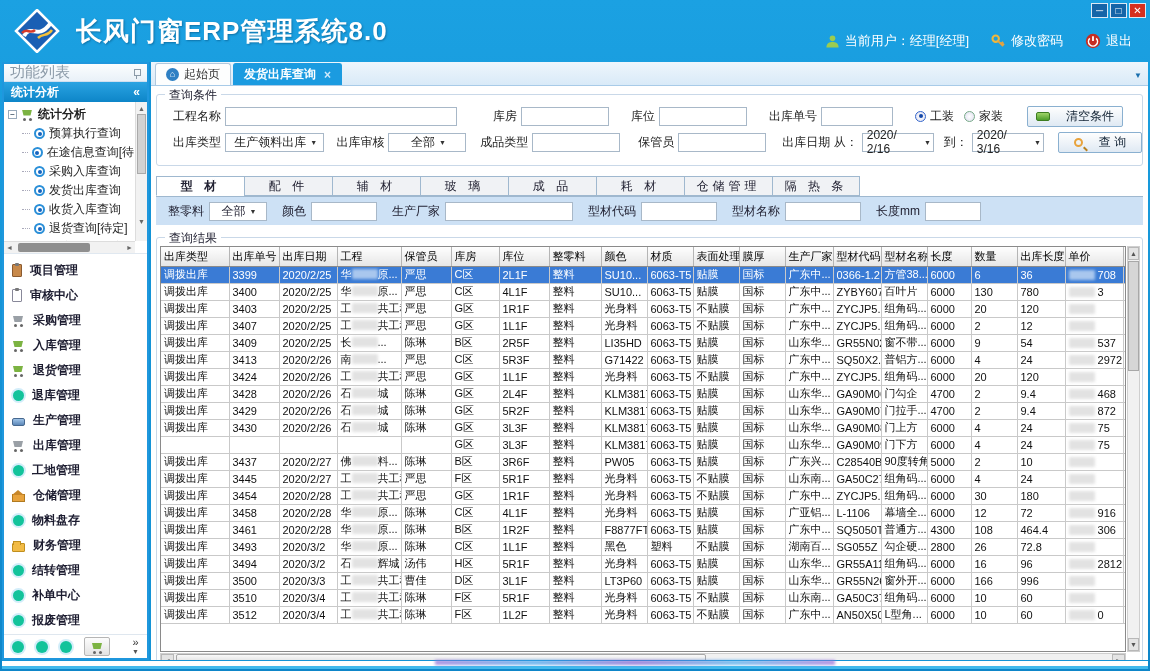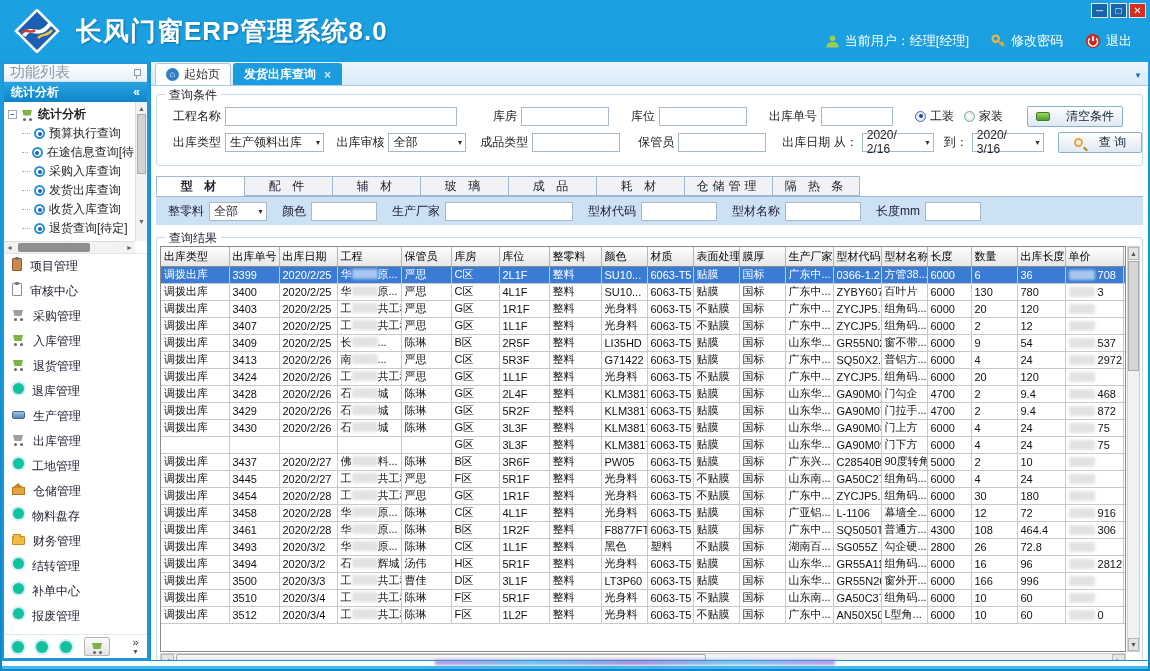--- a/index.html
+++ b/index.html
@@ -41,21 +41,21 @@
   .tree-vscroll { position:absolute; top:0; right:0; width:12px; bottom:12px; background:#f2f2f2; border-left:1px solid #ddd; font-size:7px; color:#777; text-align:center; }
   .tree-vscroll .thumb { position:absolute; top:12px; left:1px; width:9px; height:60px; background:#d2d2d2; border:1px solid #aaa; }
   .tree-hscroll { position:absolute; bottom:0; left:0; right:12px; height:12px; background:#f2f2f2; border-top:1px solid #ddd; }
   .tree-hscroll .thumb { position:absolute; top:1px; left:14px; width:72px; height:9px; background:#8f8f8f; border-radius:2px; }
   .scroll-arrow { font-size:7px; color:#666; line-height:12px; }
   .tree-hscroll .scroll-arrow { position:absolute; top:0; }
   .tree-hscroll .left { left:2px; } .tree-hscroll .right { right:2px; }
   .tree-vscroll .up { position:absolute; top:1px; left:2px; } .tree-vscroll .down { position:absolute; bottom:13px; left:2px; }
 
   .menu { flex:1; padding:4px 0 0 8px; }
-  .menu-item { display:flex; gap:8px; height:25px; font-size:12px; font-weight:normal; color:#1c1c30; cursor:default; }
+  .menu-item { display:flex; align-items:center; gap:8px; height:25px; font-size:12px; font-weight:bold; color:#1c1c30; cursor:default; }
   .ic { width:13px; height:13px; flex:none; position:relative; display:inline-block; }
   .ic-dot { width:11px; height:11px; border-radius:50%; background:#12c39b; box-shadow:0 0 0 2px #d2edf9; margin-left:1px; }
   .ic-clip { width:10px; height:13px; border:1px solid #8a5a30; background:#c8894a; border-radius:1px; }
   .ic-clip::before { content:""; position:absolute; top:-2px; left:2px; width:4px; height:3px; background:#777; border-radius:1px; }
   .ic-clip.white { background:#fff; border-color:#889; }
   .ic-cart::before { content:""; position:absolute; top:2px; left:1px; width:10px; height:6px; background:#9aa0a6; clip-path:polygon(0 0,100% 0,85% 100%,15% 100%); }
   .ic-cart::after { content:""; position:absolute; bottom:0; left:2px; width:3px; height:3px; border-radius:50%; background:#666; box-shadow:6px 0 0 #666; }
   .ic-cart.g::before { background:#7cb342; }
   .ic-prod { width:13px; height:8px; margin-top:3px; background:linear-gradient(#9fc4e8,#5c87b8); border-radius:2px; border:1px solid #46688f; }
   .ic-house { width:13px; height:8px; margin-top:4px; background:#e8a33d; border:1px solid #b07a20; }
@@ -78,21 +78,21 @@
   .tab.active { background:#1b9be0; border-color:#1b9be0; color:#fff; font-weight:bold; }
   .tab .close-x { color:#cfeafc; font-size:12px; margin-left:3px; }
   .home-ic { width:13px; height:13px; border-radius:50%; background:#2f80c4; color:#fff; font-size:9px; line-height:13px; text-align:center; }
   .tab-list-chevron { position:absolute; right:6px; top:9px; font-size:8px; color:#1a6fae; }
 
   .groupbox { position:relative; border:1px solid #c9d8e8; border-radius:3px; margin:8px 5px 0 5px; }
   .legend { position:absolute; top:-8px; left:8px; background:#fff; padding:0 4px; font-size:12px; color:#223; }
   .q-row { display:flex; align-items:center; height:26px; padding:0 0 0 16px; font-size:12px; color:#222; }
   .q-row label { margin-right:4px; white-space:nowrap; }
   .tb { height:19px; border:1px solid #a8b8c8; background:#fff; font-size:12px; padding:0 3px; font-family:inherit; }
-  .sel-box { height:19px; border:1px solid #a8b8c8; background:#fff; font-size:12px; display:inline-flex; align-items:center; padding:0 2px 0 4px; justify-content:space-between; }
+  .sel-box { height:19px; border:1px solid #a8b8c8; background:#fff; font-size:12px; display:inline-flex; align-items:center; padding:0 2px 0 4px; justify-content:center; }
   .sel-box .car { font-size:7px; color:#333; margin-left:4px; }
   .radio { display:inline-flex; align-items:center; gap:4px; margin-right:10px; }
   .rdot { width:11px; height:11px; border-radius:50%; border:1px solid #7a8; background:radial-gradient(#fff,#dde); position:relative; }
   .rdot.on { border-color:#36c; }
   .rdot.on::after { content:""; position:absolute; top:2.5px; left:2.5px; width:4px; height:4px; border-radius:50%; background:#1347a8; }
   .btn { height:21px; min-width:84px; background:linear-gradient(#fefefe,#dfe9f3); border:1px solid #8ab0d0; border-radius:2px;
          font-size:12px; color:#123; display:inline-flex; align-items:center; justify-content:center; gap:16px; padding:0 8px; }
   .ic-clear { width:14px; height:9px; background:linear-gradient(#9fd468,#4d9e2a); border:1px solid #3c7d20; border-radius:2px; }
   .ic-mag { width:9px; height:9px; border:2px solid #e8a33d; border-radius:50%; position:relative; }
   .ic-mag::after { content:""; position:absolute; width:5px; height:2px; background:#b8811f; transform:rotate(45deg); left:7px; top:8px; }

